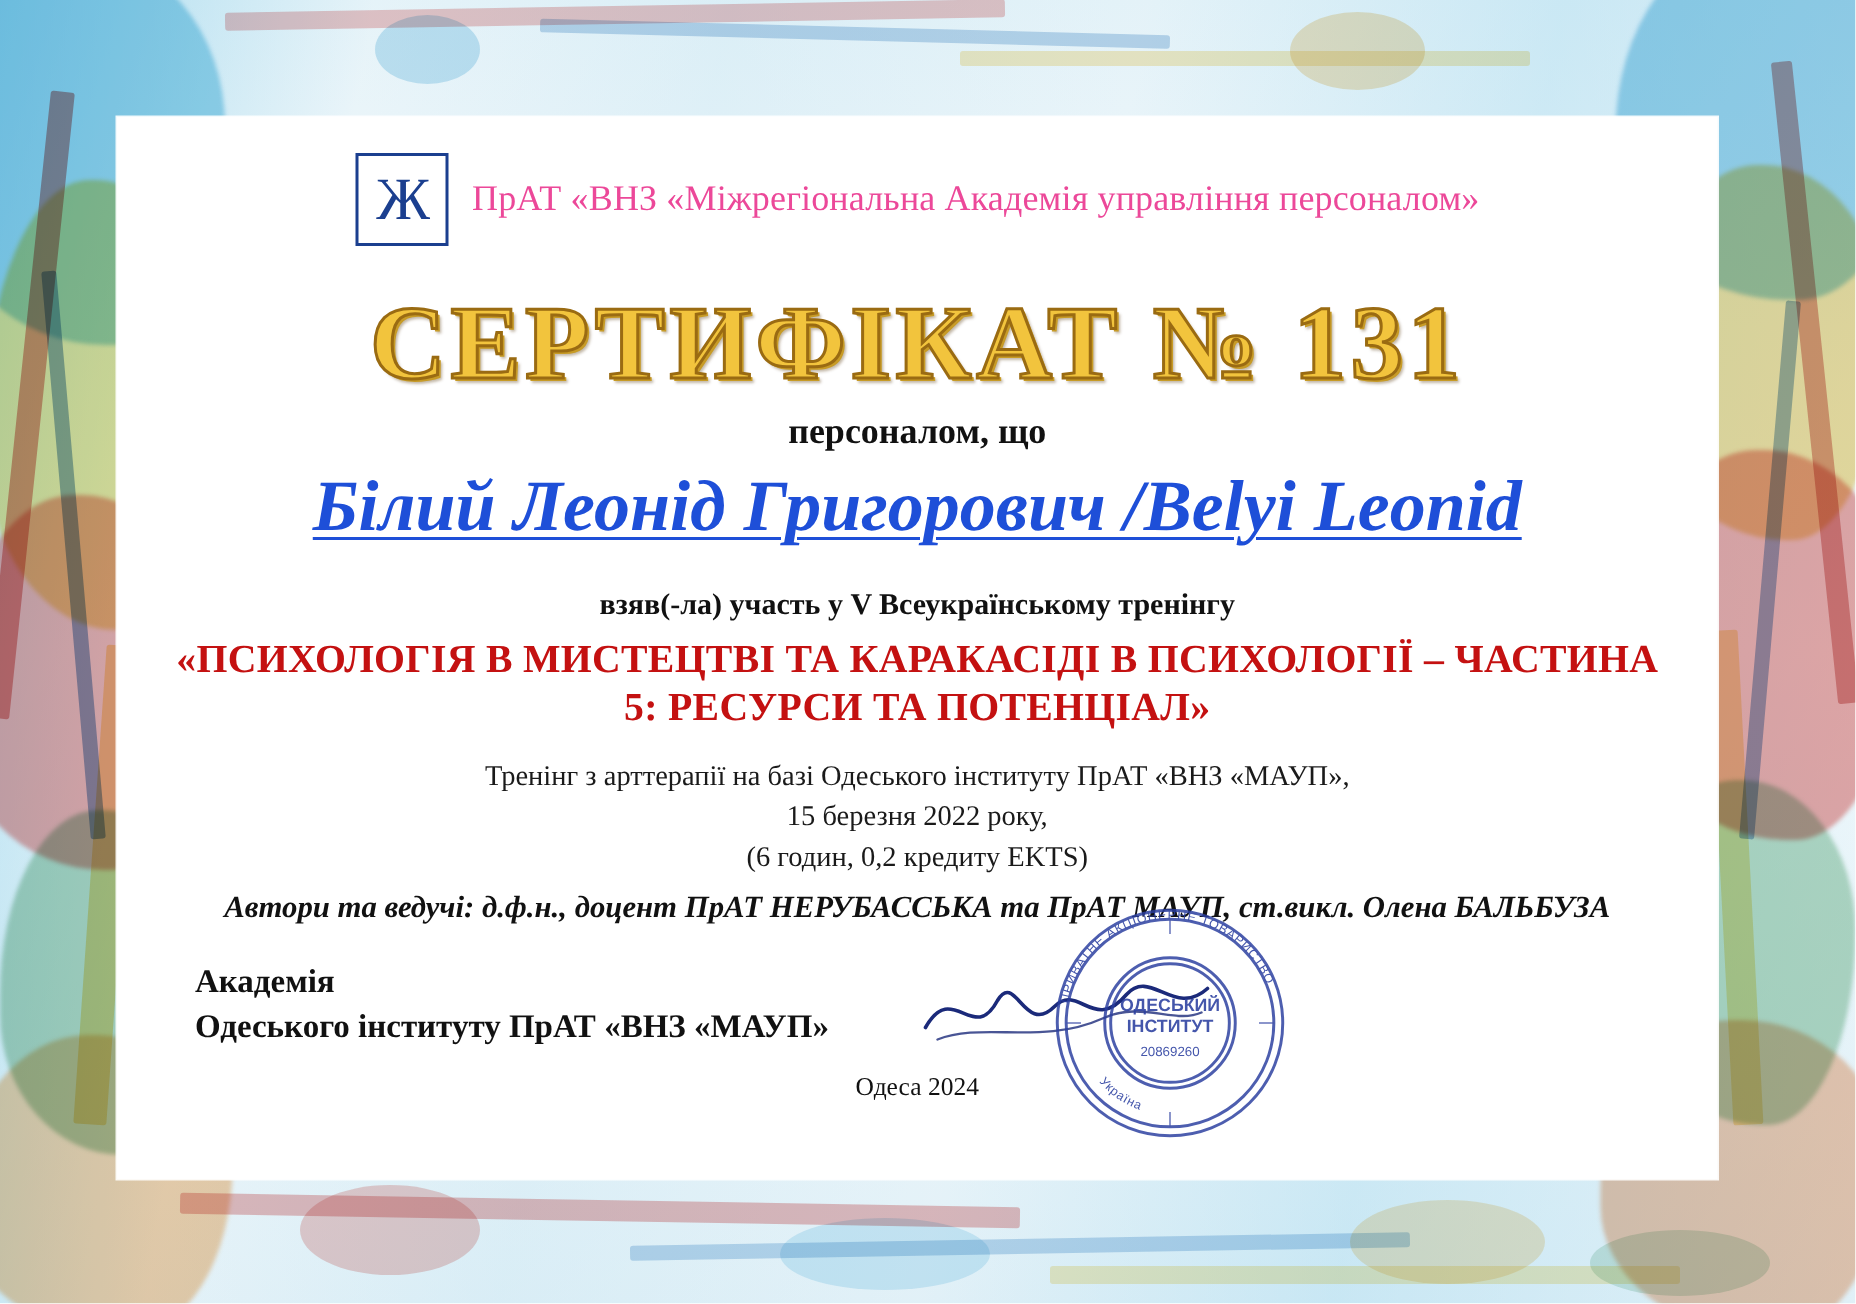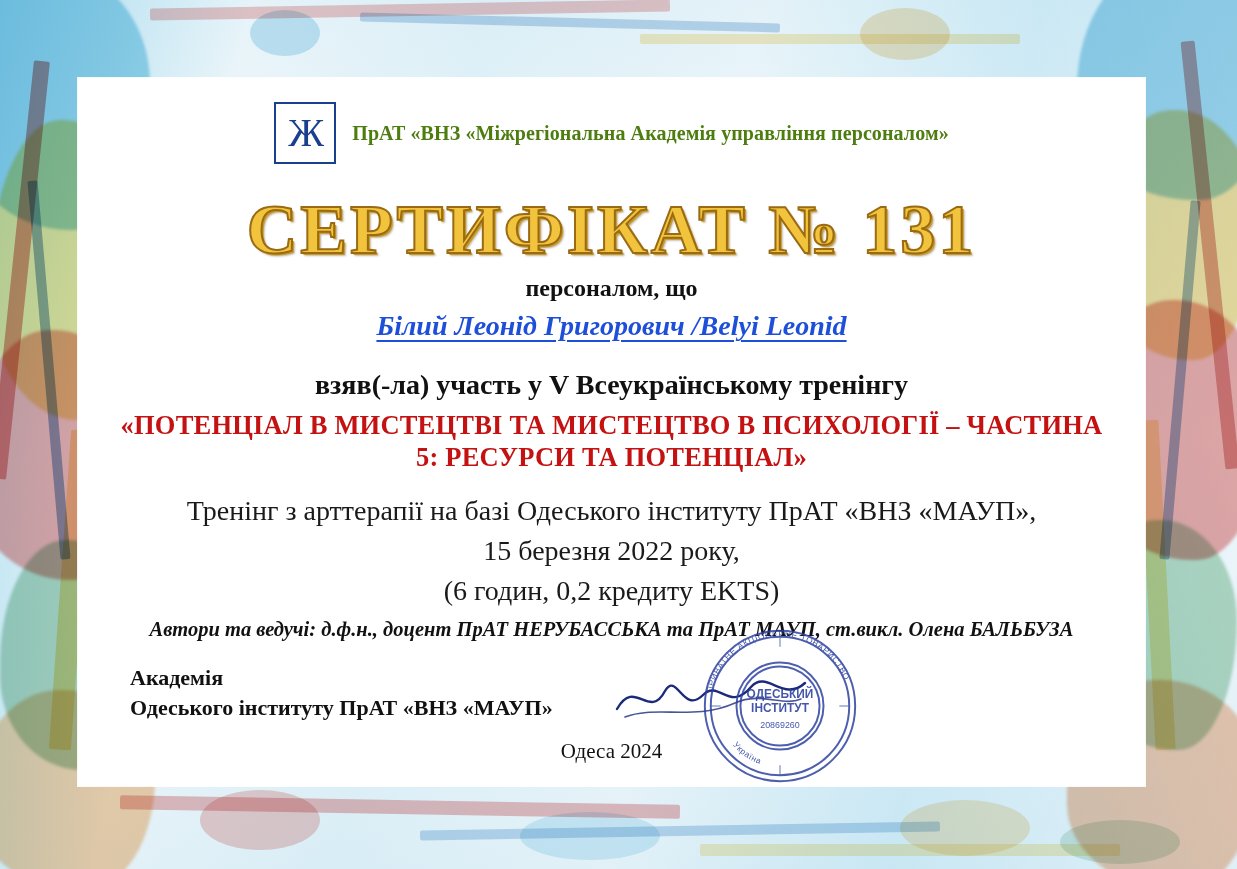--- a/index.html
+++ b/index.html
@@ -98,23 +98,23 @@
     font-size: 40px;
     color: #1b3f8f;
     line-height: 1;
     font-weight: 400;
     letter-spacing: -2px;
   }
   .header-text {
     text-align: center;
   }
   .org-line1 {
-    font-size: 20px;
-    font-weight: bold;
-    color: #4d7c0f;
+    font-size: 24px;
+    font-weight: normal;
+    color: #ec4899;
     letter-spacing: 0.1px;
     white-space: nowrap;
   }
   .org-line2 {
     font-size: 19.5px;
     font-weight: bold;
     color: #111111;
     margin-top: 2px;
     letter-spacing: 0.4px;
   }
@@ -136,49 +136,49 @@
 
   .attests {
     margin-top: 10px;
     font-size: 24px;
     font-weight: bold;
     color: #111111;
   }
 
   .recipient {
     margin-top: 8px;
-    font-size: 28px;
+    font-size: 48px;
     font-weight: bold;
     font-style: italic;
     color: #1e4fd8;
     text-decoration: underline;
     text-underline-offset: 5px;
     text-decoration-thickness: 2px;
     line-height: 1.15;
   }
 
   .participation {
     margin-top: 26px;
-    font-size: 28px;
+    font-size: 20px;
     font-weight: bold;
     color: #111111;
   }
 
   .event-title {
     margin-top: 8px;
     font-size: 26.5px;
     font-weight: bold;
     color: #c41111;
     line-height: 1.22;
     letter-spacing: 0.2px;
   }
 
   .desc {
     margin-top: 18px;
-    font-size: 28px;
+    font-size: 19px;
     color: #1a1a1a;
     line-height: 1.42;
   }
   .desc .line {
     display: block;
   }
 
   .authors {
     margin-top: 8px;
     font-size: 20.5px;
@@ -228,21 +228,21 @@
     left: 585px;
     top: -46px;
     width: 178px;
     height: 178px;
     pointer-events: none;
     opacity: 0.88;
   }
 
   .place-year {
     margin-top: 16px;
-    font-size: 21px;
+    font-size: 17px;
     color: #111111;
   }
 </style>
 </head>
 <body>
 
 <div id="certificate-root">
 
   <div class="bg-layer">
     <div class="bg-base"></div>
@@ -294,21 +294,21 @@
 
       <div class="cert-title">СЕРТИФІКАТ  №  131</div>
 
       <div class="attests">персоналом, що</div>
 
       <div class="recipient">Білий Леонід Григорович /Belyi Leonid</div>
 
       <div class="participation">взяв(-ла) участь у V Всеукраїнському тренінгу</div>
 
       <div class="event-title">
-        <span class="line">«ПОТЕНЦІАЛ В МИСТЕЦТВІ ТА МИСТЕЦТВО В ПСИХОЛОГІЇ –</span>
+        <span class="line">«ПСИХОЛОГІЯ В МИСТЕЦТВІ ТА КАРАКАСІДІ В ПСИХОЛОГІЇ –</span>
         <span class="line">ЧАСТИНА 5: РЕСУРСИ ТА ПОТЕНЦІАЛ»</span>
       </div>
 
       <div class="desc">
         <span class="line">Тренінг з арттерапії на базі Одеського інституту ПрАТ «ВНЗ «МАУП»,</span>
         <span class="line">15 березня 2022 року,</span>
         <span class="line">(6 годин, 0,2 кредиту  EKTS)</span>
       </div>
 
       <div class="authors">Автори та ведучі: д.ф.н., доцент ПрАТ НЕРУБАССЬКА та ПрАТ МАУП, ст.викл. Олена БАЛЬБУЗА</div>

